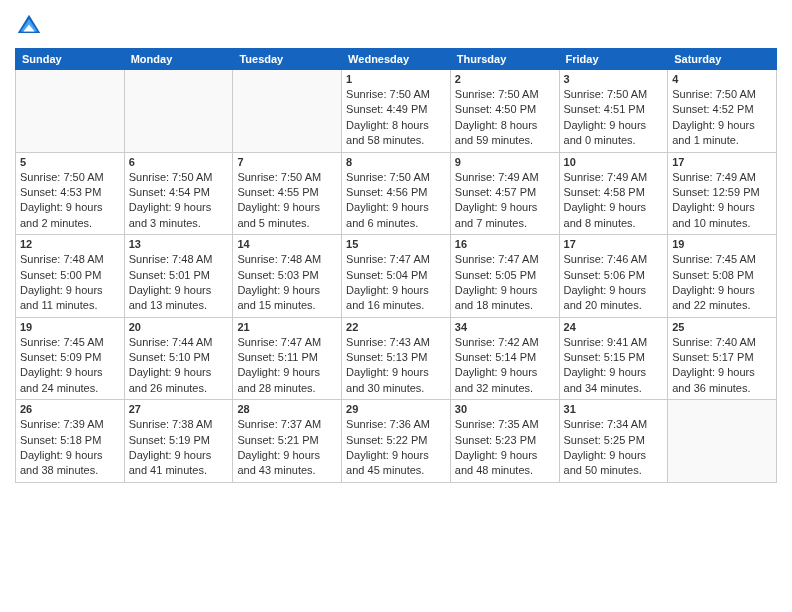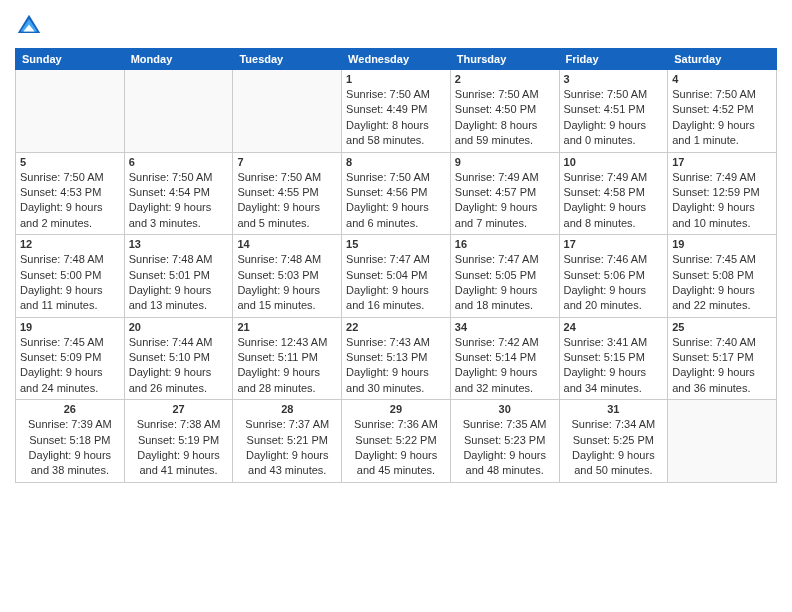--- a/index.html
+++ b/index.html
@@ -85,21 +85,20 @@
       margin-bottom: 2px;
       display: block;
     }
     .day-info {
       font-size: 11px;
       color: #333;
       line-height: 1.4;
     }
     .last-row td {
       height: 70px;
-      text-align: center;
     }
   </style>
 </head>
 <body>
 
 <div class="page">
   <div class="header">
     <div class="logo">
       <svg class="logo-icon" viewBox="0 0 40 40">
         <polygon points="20,4 36,30 4,30" fill="#1565c0"></polygon>
@@ -255,39 +254,39 @@
 Daylight: 9 hours and 24 minutes.</div>
           </td>
           <td>
             <span class="day-number">20</span>
             <div class="day-info">Sunrise: 7:44 AM
 Sunset: 5:10 PM
 Daylight: 9 hours and 26 minutes.</div>
           </td>
           <td>
             <span class="day-number">21</span>
-            <div class="day-info">Sunrise: 12:43 AM
+            <div class="day-info">Sunrise: 7:47 AM
 Sunset: 5:11 PM
 Daylight: 9 hours and 28 minutes.</div>
           </td>
           <td>
             <span class="day-number">22</span>
             <div class="day-info">Sunrise: 7:43 AM
 Sunset: 5:13 PM
 Daylight: 9 hours and 30 minutes.</div>
           </td>
           <td>
             <span class="day-number">34</span>
             <div class="day-info">Sunrise: 7:42 AM
 Sunset: 5:14 PM
 Daylight: 9 hours and 32 minutes.</div>
           </td>
           <td>
             <span class="day-number">24</span>
-            <div class="day-info">Sunrise: 3:41 AM
+            <div class="day-info">Sunrise: 9:41 AM
 Sunset: 5:15 PM
 Daylight: 9 hours and 34 minutes.</div>
           </td>
           <td>
             <span class="day-number">25</span>
             <div class="day-info">Sunrise: 7:40 AM
 Sunset: 5:17 PM
 Daylight: 9 hours and 36 minutes.</div>
           </td>
         </tr>

